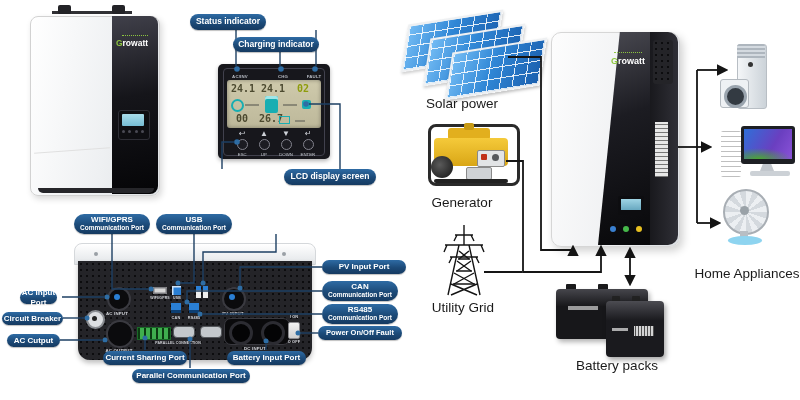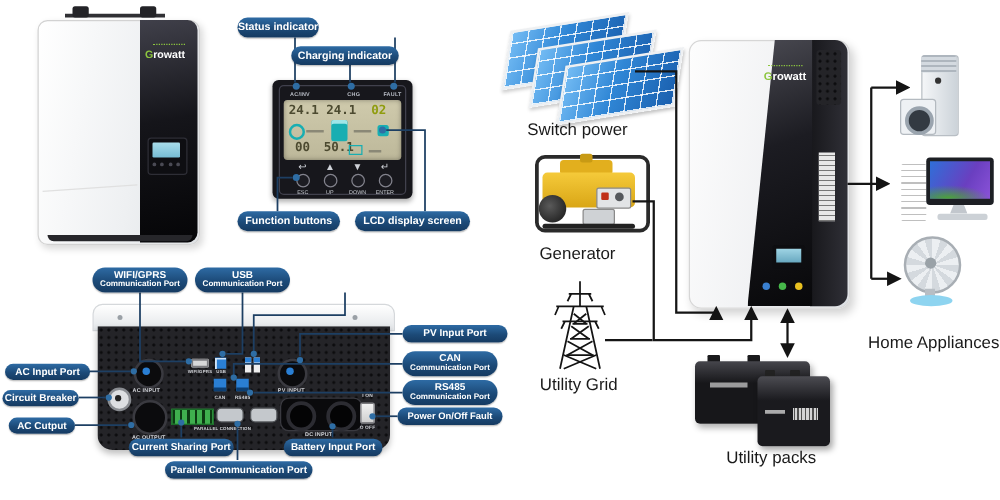--- a/index.html
+++ b/index.html
@@ -60,21 +60,21 @@
     <div class="abs" style="left:223px;top:68px;width:100px;height:86px;border:1px solid #41414d;border-radius:4px"></div>
     <span class="micro" style="left:240px;top:76px;color:#b9bdc6">AC/INV</span>
     <span class="micro" style="left:283px;top:76px;color:#b9bdc6">CHG</span>
     <span class="micro" style="left:314px;top:76px;color:#b9bdc6">FAULT</span>
 
     <div class="abs" style="left:227px;top:80px;width:94px;height:48px;background:linear-gradient(#cfcaac,#bdb89a);border-radius:3px;box-shadow:inset 0 0 4px rgba(0,0,0,.35);z-index:4"></div>
     <span class="lcddigit" style="left:231px;top:84px">24.1</span>
     <span class="lcddigit" style="left:261px;top:84px">24.1</span>
     <span class="lcddigit" style="left:297px;top:84px;color:#8f9c0e">02</span>
     <span class="lcddigit" style="left:236px;top:114px">00</span>
-    <span class="lcddigit" style="left:259px;top:114px">50.1</span>
+    <span class="lcddigit" style="left:259px;top:114px">26.7</span>
     <div class="abs" style="left:231px;top:99px;width:9px;height:9px;border:2px solid #18aeb2;border-radius:50%;z-index:5"></div>
     <div class="abs" style="left:245px;top:104px;width:14px;height:2px;background:#8a8876;z-index:5"></div>
     <div class="abs" style="left:265px;top:96px;width:13px;height:17px;background:#18aeb2;border-radius:2px;z-index:5;box-shadow:inset 0 3px 0 #9fe6e8"></div>
     <div class="abs" style="left:283px;top:104px;width:14px;height:2px;background:#8a8876;z-index:5"></div>
     <div class="abs" style="left:302px;top:100px;width:9px;height:9px;background:#18aeb2;border-radius:2px;z-index:5"></div>
     <div class="abs" style="left:279px;top:116px;width:9px;height:6px;border:1.5px solid #18aeb2;z-index:5"></div>
     <div class="abs" style="left:295px;top:120px;width:10px;height:2px;background:#8a8876;z-index:5"></div>
 
     <div class="abs" style="left:232px;top:130px;width:20px;display:flex;flex-direction:column;align-items:center;gap:1px;z-index:5">
       <span style="font-size:8px;color:#cfd2d8;line-height:1">↩</span>
@@ -140,21 +140,21 @@
     <span class="micro" style="left:255px;top:348px">DC INPUT</span>
     <span class="micro" style="left:294px;top:317px;transform:translate(-50%,-50%) scale(0.55)">I ON</span>
     <span class="micro" style="left:294px;top:342px;transform:translate(-50%,-50%) scale(0.55)">O OFF</span>
   </div>
 
   <div>
 
     <div class="abs panelgrid" style="left:404px;top:18px;width:92px;height:42px;border:2px solid #eef0f2;transform:rotate(-9deg) skewX(-18deg);box-shadow:1px 2px 3px rgba(0,0,0,.2)"></div>
     <div class="abs panelgrid" style="left:426px;top:32px;width:92px;height:42px;border:2px solid #eef0f2;transform:rotate(-9deg) skewX(-18deg);box-shadow:1px 2px 3px rgba(0,0,0,.2)"></div>
     <div class="abs panelgrid" style="left:448px;top:46px;width:92px;height:42px;border:2px solid #eef0f2;transform:rotate(-9deg) skewX(-18deg);box-shadow:1px 2px 3px rgba(0,0,0,.25)"></div>
-    <div class="syslabel" style="left:402px;top:96px;width:120px">Switch power</div>
+    <div class="syslabel" style="left:402px;top:96px;width:120px">Solar power</div>
 
     <div>
       <div class="abs" style="left:428px;top:124px;width:86px;height:56px;border:3px solid #2a2a2a;border-radius:8px"></div>
       <div class="abs" style="left:448px;top:128px;width:42px;height:12px;background:#e2af1e;border-radius:3px"></div>
       <i class="abs" style="left:464px;top:123px;width:10px;height:7px;background:#c89a14;border-radius:2px"></i>
       <div class="abs" style="left:434px;top:138px;width:74px;height:28px;background:linear-gradient(#f5ca3a,#d9a616);border-radius:4px"></div>
       <div class="abs" style="left:431px;top:156px;width:22px;height:22px;border-radius:50%;background:radial-gradient(circle at 40% 40%,#5a5a5a,#141414)"></div>
       <div class="abs" style="left:477px;top:150px;width:26px;height:15px;background:#e2e4e6;border:1px solid #8a8a8a;border-radius:2px"></div>
       <i class="abs" style="left:481px;top:154px;width:6px;height:6px;background:#c03018;border-radius:1px"></i>
       <i class="abs" style="left:492px;top:154px;width:7px;height:7px;background:#55585c;border-radius:50%"></i>
@@ -197,21 +197,21 @@
       <i class="abs" style="left:566px;top:284px;width:10px;height:6px;background:#1a1a1c;border-radius:1px"></i>
       <i class="abs" style="left:598px;top:284px;width:10px;height:6px;background:#1a1a1c;border-radius:1px"></i>
       <div class="abs" style="left:556px;top:289px;width:92px;height:50px;background:linear-gradient(#46464c 0%,#17171a 35%);border-radius:4px;box-shadow:2px 3px 5px rgba(0,0,0,.3)"></div>
       <div class="abs" style="left:568px;top:306px;width:30px;height:4px;background:#c8c8c8;opacity:.75"></div>
       <i class="abs" style="left:612px;top:296px;width:8px;height:6px;background:#222;border-radius:1px"></i>
       <i class="abs" style="left:632px;top:296px;width:8px;height:6px;background:#222;border-radius:1px"></i>
       <div class="abs" style="left:606px;top:301px;width:58px;height:56px;background:linear-gradient(#4c4c52 0%,#1a1a1e 35%);border-radius:4px;box-shadow:2px 3px 5px rgba(0,0,0,.35)"></div>
       <div class="abs" style="left:612px;top:328px;width:16px;height:3px;background:#d0d0d0;opacity:.8"></div>
       <div class="abs" style="left:632px;top:324px;width:20px;height:10px;background:#e8e8e8;background-image:repeating-linear-gradient(90deg,#555 0 1px,transparent 1px 3px);background-clip:content-box;padding:2px;opacity:.9"></div>
     </div>
-    <div class="syslabel" style="left:552px;top:358px;width:130px">Utility packs</div>
+    <div class="syslabel" style="left:552px;top:358px;width:130px">Battery packs</div>
 
     <div>
       <div class="abs" style="left:737px;top:44px;width:28px;height:63px;background:linear-gradient(90deg,#f4f6f8,#ccd3d9);border:1px solid #b8bec4;border-radius:3px"></div>
       <div class="abs" style="left:737px;top:44px;width:28px;height:14px;background:repeating-linear-gradient(180deg,#aeb6be 0 2px,#d4dae0 2px 4px);border-radius:3px 3px 0 0"></div>
       <i class="abs" style="left:748px;top:62px;width:5px;height:5px;background:#333;border-radius:50%"></i>
       <div class="abs" style="left:720px;top:79px;width:27px;height:27px;background:#eef1f4;border:1px solid #b4bac0;border-radius:3px"></div>
       <div class="abs" style="left:724px;top:85px;width:17px;height:17px;border-radius:50%;border:3px solid #9aa4ae;background:#333a42"></div>
       <div class="abs" style="left:721px;top:131px;width:20px;height:46px;background:linear-gradient(90deg,#aab2ba,#787f87);border-radius:2px;background-image:repeating-linear-gradient(180deg,rgba(0,0,0,.25) 0 1px,transparent 1px 5px)"></div>
       <div class="abs" style="left:741px;top:126px;width:54px;height:38px;background:#1d1f24;border-radius:3px;padding:0"></div>
       <div class="abs" style="left:744px;top:129px;width:48px;height:30px;background:linear-gradient(120deg,#2f6fd8 0%,#6a3fc0 60%,#8a52d8 100%)"></div>
@@ -284,42 +284,39 @@
       <path d="M506,161 H523 V272 H601 V247" marker-end="url(#arr)"></path>
       <path d="M484,272 H522"></path>
       <path d="M630,249 V284" marker-start="url(#arr)" marker-end="url(#arr)"></path>
       <path d="M697,70 V223"></path>
       <path d="M697,70 H726" marker-end="url(#arr)"></path>
       <path d="M678,147 H710" marker-end="url(#arr)"></path>
       <path d="M697,223 H719" marker-end="url(#arr)"></path>
     </g>
   </svg>
 
-  <div class="pill s1" style="left:190px;top:14px;width:65px;height:16px">
+  <div class="pill s1" style="left:190px;top:14px;width:76px;height:16px">
       <span>Status indicator</span>
     </div>
   <div class="pill s1" style="left:233px;top:37px;width:86px;height:15px">
       <span>Charging indicator</span>
-    </div>
-  <div class="pill s1" style="left:190px;top:169px;width:82px;height:16px">
-      <span>Function buttons</span>
     </div>
   <div class="pill s1" style="left:284px;top:169px;width:92px;height:16px">
       <span>LCD display screen</span>
     </div>
 
   <div class="pill" style="left:74px;top:214px;width:76px;height:20px">
     <span class="pl1">WIFI/GPRS</span>
     <span class="pl2">Communication Port</span>
   </div>
   <div class="pill" style="left:156px;top:214px;width:76px;height:20px">
     <span class="pl1">USB</span>
     <span class="pl2">Communication Port</span>
   </div>
-  <div class="pill s2" style="left:4px;top:291px;width:68px;height:13px">
+  <div class="pill s2" style="left:20px;top:291px;width:37px;height:13px">
       <span>AC Input Port</span>
     </div>
   <div class="pill s2" style="left:2px;top:312px;width:61px;height:13px">
       <span>Circuit Breaker</span>
     </div>
   <div class="pill s2" style="left:7px;top:334px;width:53px;height:13px">
       <span>AC Cutput</span>
     </div>
   <div class="pill s2" style="left:322px;top:260px;width:84px;height:14px">
       <span>PV Input Port</span>

